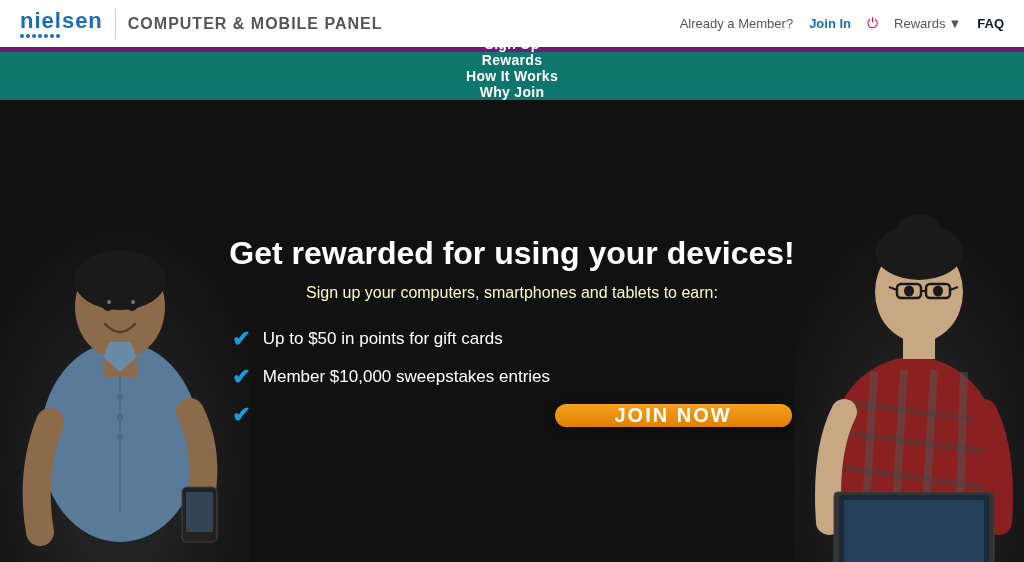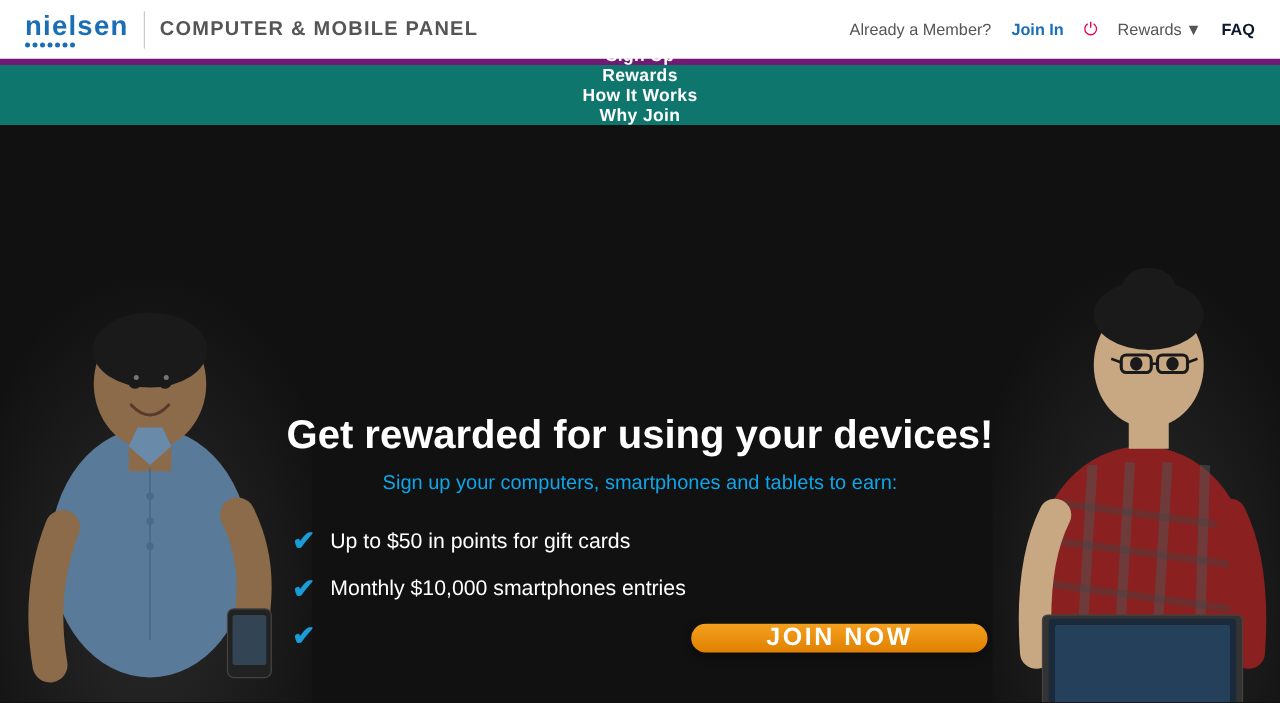--- a/index.html
+++ b/index.html
@@ -114,21 +114,21 @@
       letter-spacing: 0.3px;
     }
 
     
     #hero {
       position: relative;
       background: #111;
       height: 462px;
       overflow: hidden;
       display: flex;
-      align-items: flex-end;
+      align-items: center;
       justify-content: center;
     }
 
     
     #hero-content {
       position: relative;
       z-index: 10;
       text-align: center;
       padding-top: 40px;
       color: #fff;
@@ -136,21 +136,21 @@
     }
     .hero-headline {
       font-size: 32px;
       font-weight: bold;
       color: #fff;
       line-height: 1.2;
       margin-bottom: 12px;
     }
     .hero-subheadline {
       font-size: 16px;
-      color: #0ea5e9;
+      color: #fef9c3;
       margin-bottom: 24px;
     }
     .benefits-list {
       list-style: none;
       text-align: left;
       margin: 0 auto 28px auto;
       display: inline-block;
     }
     .benefits-list li {
       display: flex;
@@ -326,21 +326,21 @@
   <div id="hero-content">
     <h1 class="hero-headline">Get rewarded for using your devices!</h1>
     <p class="hero-subheadline">Sign up your computers, smartphones and tablets to earn:</p>
     <ul class="benefits-list">
       <li>
         <span class="check-icon">✔</span>
         <span>Up to $50 in points for gift cards</span>
       </li>
       <li>
         <span class="check-icon">✔</span>
-        <span>Monthly $10,000 smartphones entries</span>
+        <span>Member $10,000 sweepstakes entries</span>
       </li>
       <li>
         <span class="check-icon">✔</span>
       </li>
     </ul>
     <button class="join-btn">JOIN NOW</button>
   </div>
 </div>
 
 </body></html>

